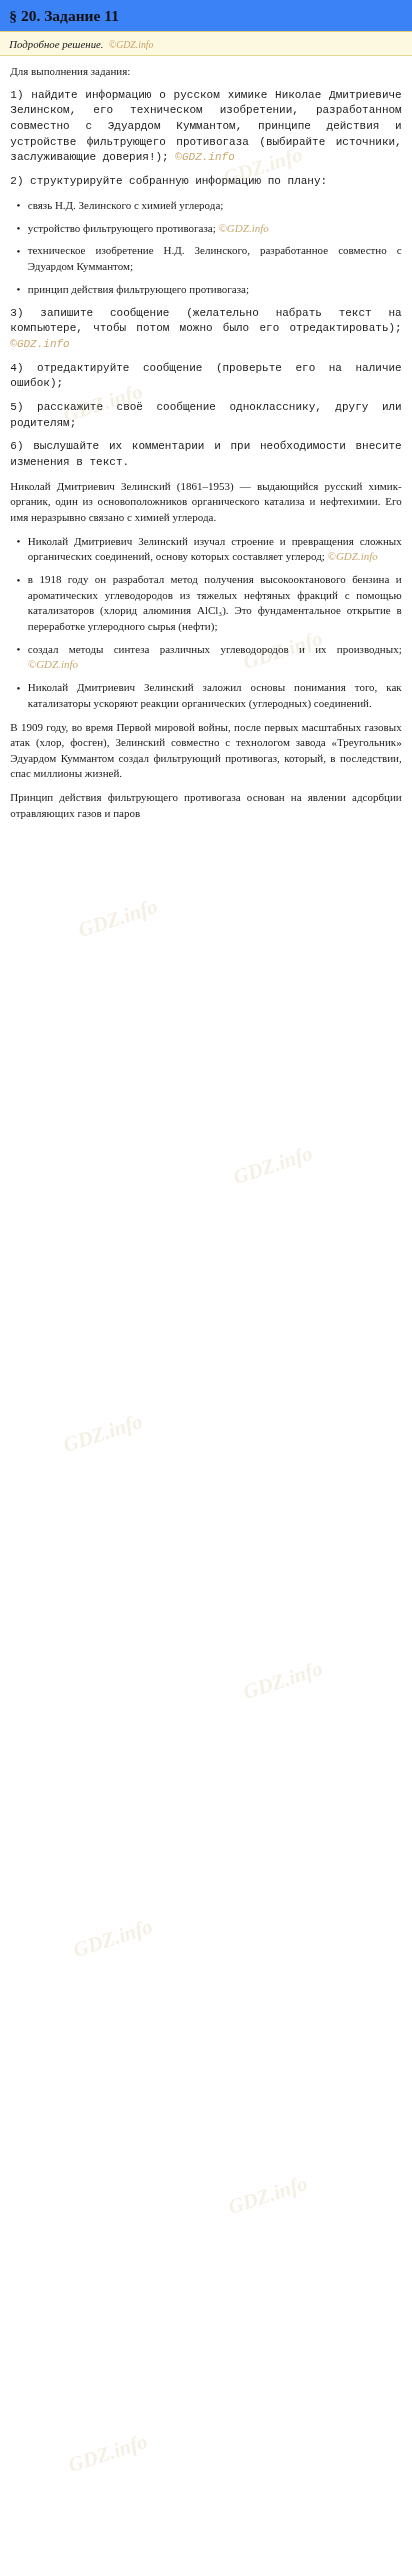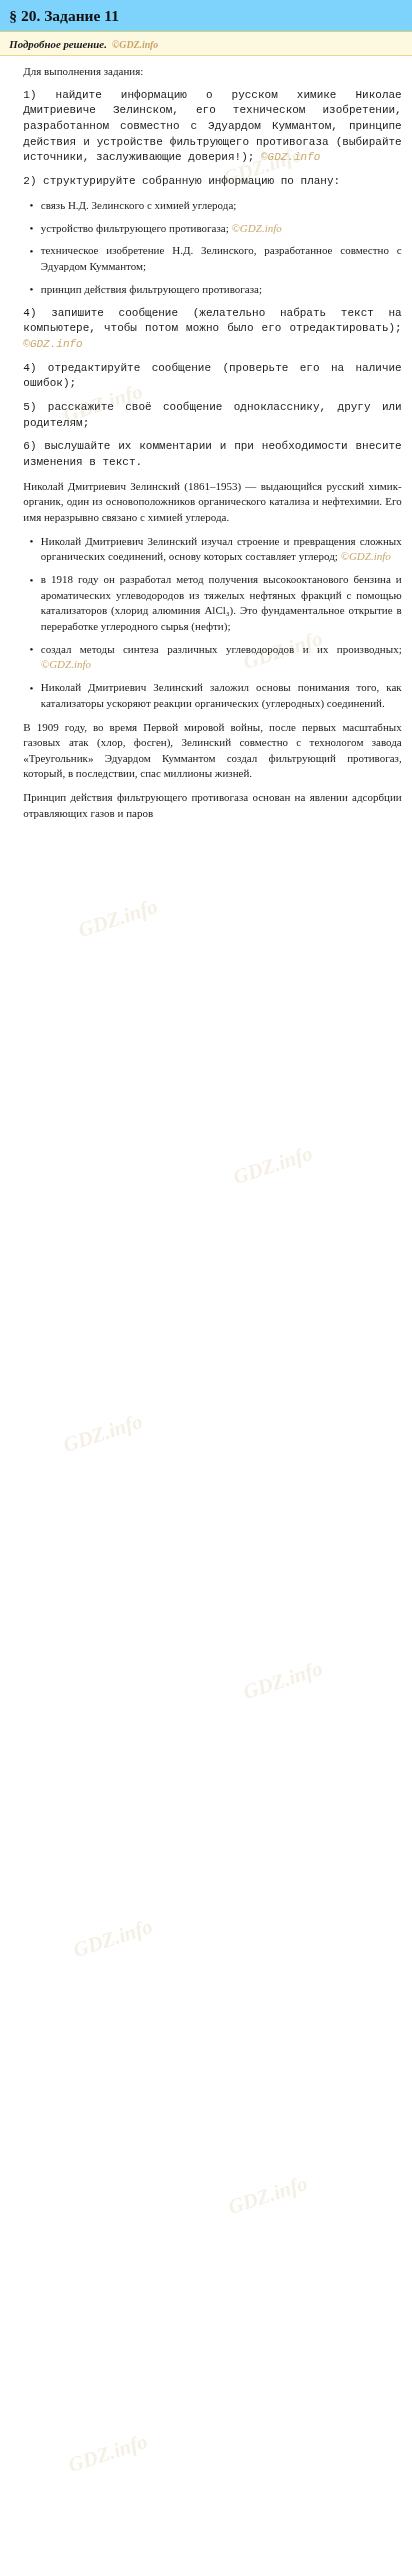--- a/index.html
+++ b/index.html
@@ -11,58 +11,56 @@
     color: #1a1a1a;
   }
   .page {
     position: relative;
     width: 412px;
     min-height: 2776px;
     overflow: hidden;
   }
   
   .header-bar {
-    background: #7dd3fc;
+    background: #3b82f6;
     border-bottom: 1px solid #e2d16a;
     padding: 7.2px 9.3px 6.2px 9.3px;
   }
   .header-title {
     font-size: 15.5px;
     font-weight: bold;
     color: #111;
     letter-spacing: 0px;
   }
   .subheader-bar {
     background: #fdf8e0;
     border-bottom: 1px solid #e6d98f;
     padding: 5.2px 9.3px 5.2px 9.3px;
     display: flex;
     align-items: baseline;
     gap: 5.2px;
-    font-weight: bold;
   }
   .subheader-link {
     font-size: 10.8px;
     font-style: italic;
     color: #1a1a1a;
     text-decoration: none;
   }
   .subheader-wm {
     font-size: 9.8px;
     font-style: italic;
     color: #c8a46a;
   }
   
   .content {
     padding: 8.2px 10.3px 20.6px 10.3px;
     font-size: 11px;
     line-height: 1.42;
     text-align: justify;
     text-justify: inter-word;
-    margin-left: 13px;
   }
   .content p { margin: 0 0 8.2px 0; }
   .numbered { margin: 0 0 8.2px 0; font-family: Liberation Mono, monospace; }
   ul.plan {
     list-style: none;
     margin: 0 0 8.2px 0;
     padding: 0 0 0 17.5px;
   }
   ul.plan > li {
     position: relative;
@@ -145,21 +143,21 @@
       <li>
         <span>техническое изобретение Н.Д. Зелинского, разработанное совместно с Эдуардом Куммантом;</span>
       </li>
       <li>
         <span>принцип действия фильтрующего противогаза;</span>
       </li>
     </ul>
 
 
     <p class="numbered">
-      <span>4) запишите сообщение (желательно набрать текст на компьютере, чтобы потом можно было его отредактировать);</span>
+      <span>3) запишите сообщение (желательно набрать текст на компьютере, чтобы потом можно было его отредактировать);</span>
       <span class="wm">©GDZ.info</span>
     </p>
 
     <p class="numbered">4) отредактируйте сообщение (проверьте его на наличие ошибок);</p>
     <p class="numbered">5) расскажите своё сообщение однокласснику, другу или родителям;</p>
     <p class="numbered">6) выслушайте их комментарии и при необходимости внесите изменения в текст.</p>
 
     <p>Николай Дмитриевич Зелинский (1861–1953) — выдающийся русский химик-органик, один из основоположников органического катализа и нефтехимии. Его имя неразрывно связано с химией углерода.</p>
 
     <ul class="plan">

